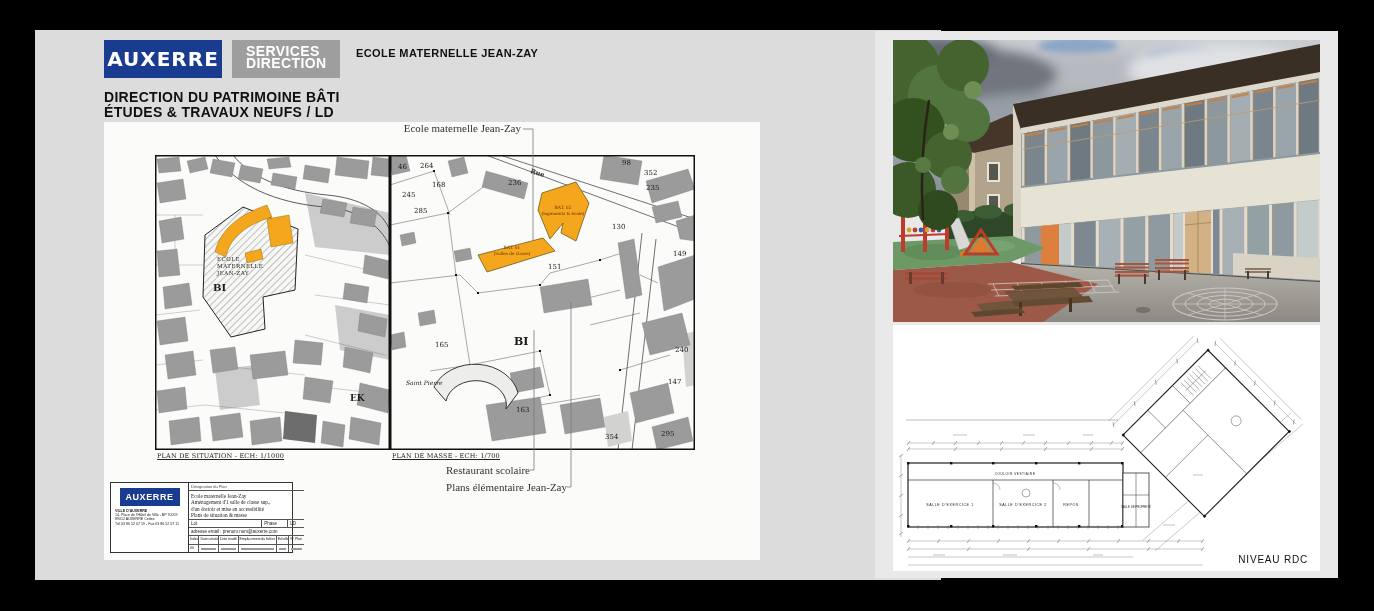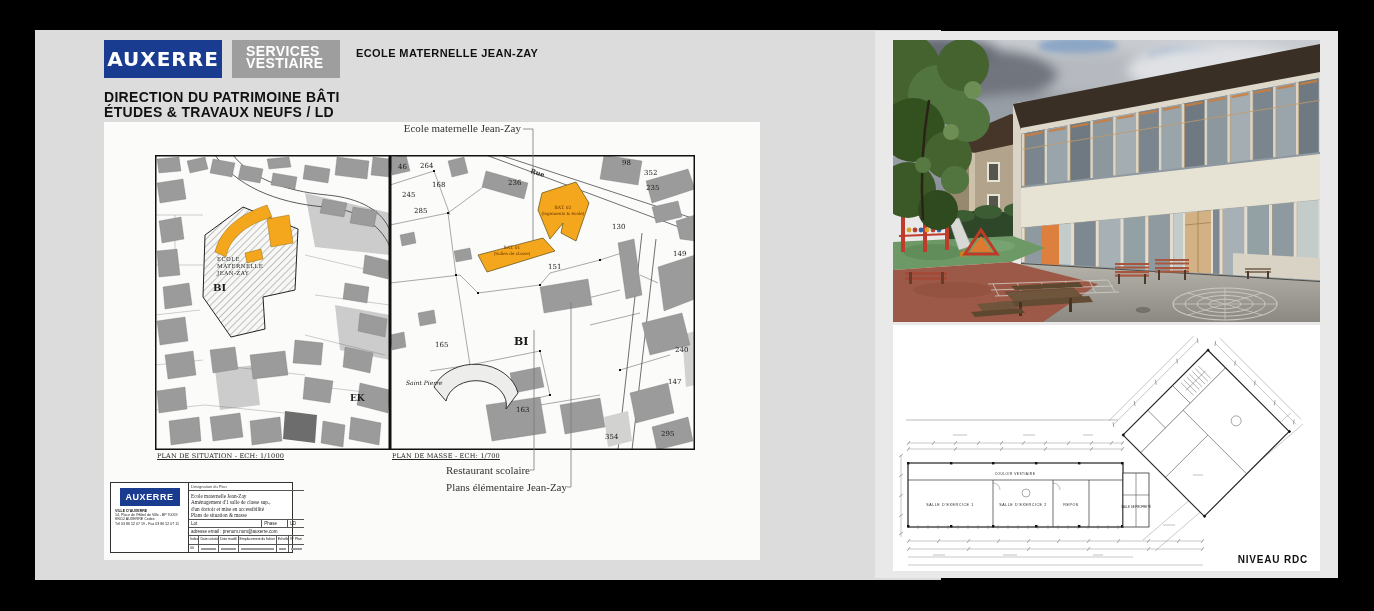--- a/index.html
+++ b/index.html
@@ -56,36 +56,36 @@
   .c-tr + .c-tr{border-top:1px solid #555;}
   .c-td{border-right:1px solid #555;box-sizing:border-box;font-size:3.6px;letter-spacing:-.1px;
     padding:1px 0 0 1px;overflow:hidden;white-space:nowrap;}
   .c-td:last-child{border-right:none;}
   .w1{width:9%;} .w2{width:17%;} .w3{width:17%;} .w4{width:33%;} .w5{width:11%;} .w6{width:13%;}
   .smudge{display:block;height:2px;background:#9a9a9a;margin:2px 2px 0 1px;}
   
   .panel-right{left:875px;top:31px;width:463px;height:547px;background:#e9e9e9;}
   .photo-wrap{position:absolute;left:18px;top:9px;width:427px;height:282px;}
   .plan-wrap{position:absolute;left:18px;top:294px;width:427px;height:246px;background:#fff;}
-  .plan-label{position:absolute;right:12px;bottom:6px;font-weight:700;font-size:10px;
+  .plan-label{position:absolute;right:12px;bottom:6px;font-weight:400;font-size:10px;
     letter-spacing:.8px;color:#111;margin-top:17px;}
   svg{display:block;}
 </style>
 </head>
 <body>
 
 <div class="panel panel-left">
 
   <div class="logo-box">
     <span>AUXERRE</span>
   </div>
 
   <div class="services-box">
     <div>SERVICES</div>
-    <div>VESTIAIRE</div>
+    <div>DIRECTION</div>
   </div>
 
   <div class="titles">
     <div>ECOLE MATERNELLE JEAN-ZAY</div>
   </div>
 
   <div class="dept">
     <div>DIRECTION DU PATRIMOINE BÂTI</div>
     <div>ÉTUDES &amp; TRAVAUX NEUFS / LD</div>
   </div>

